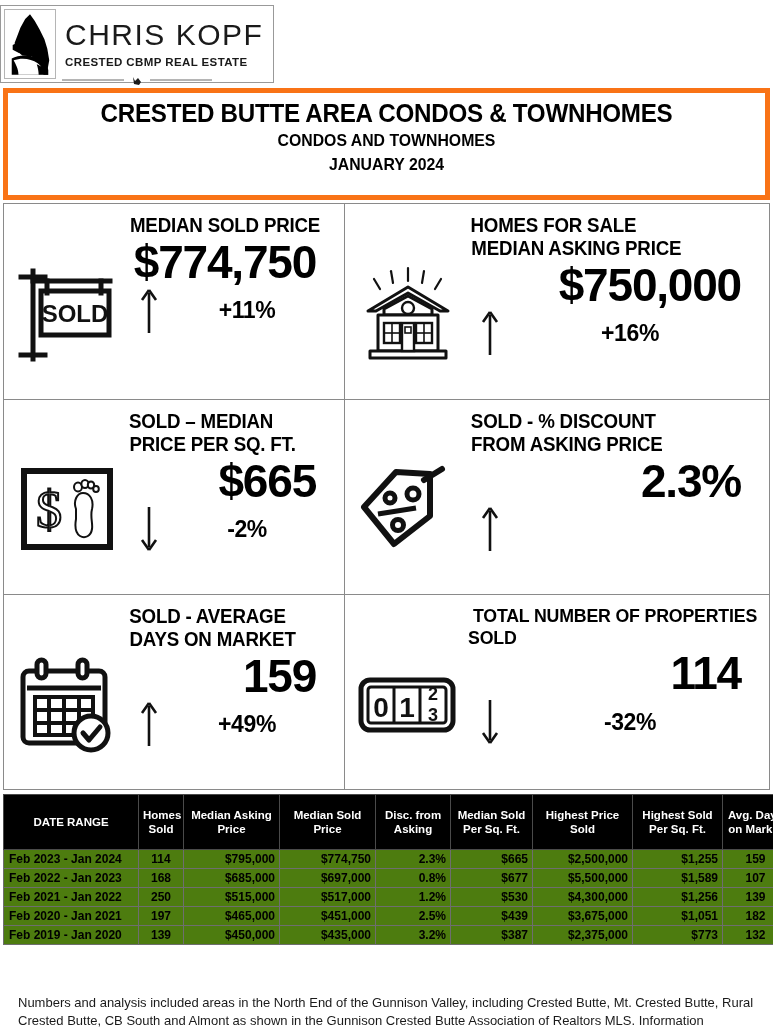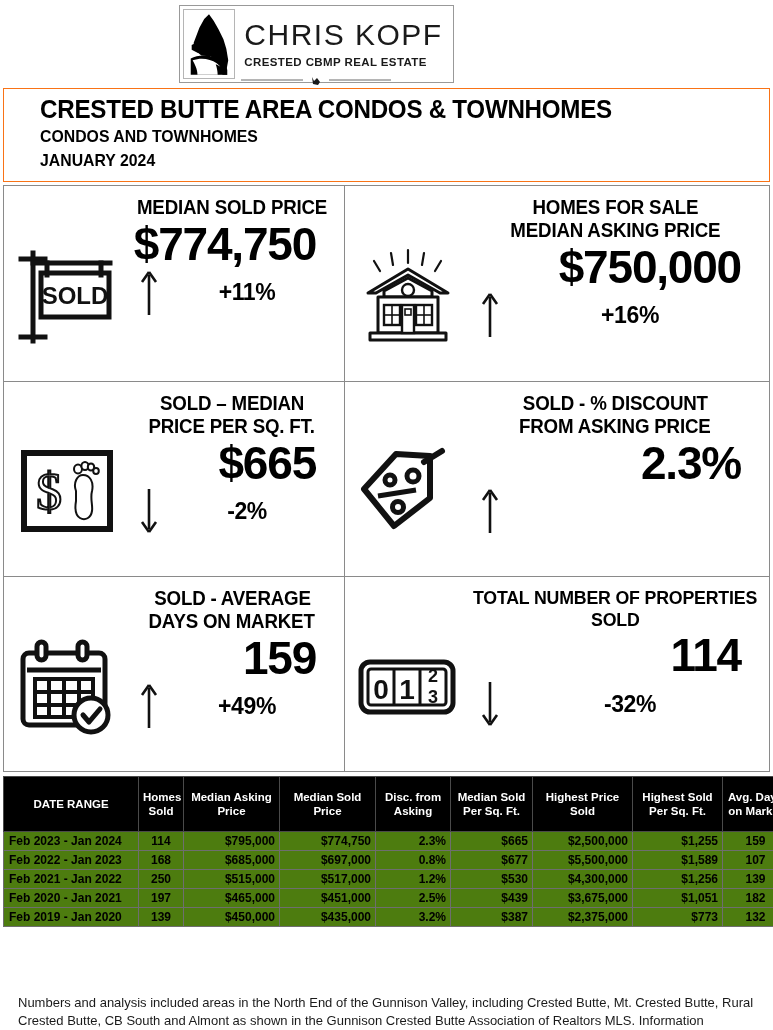--- a/index.html
+++ b/index.html
@@ -8,21 +8,21 @@
     background: #ffffff;
     font-family: "Liberation Sans", sans-serif;
     color: #000000;
     overflow: hidden;
   }
   .page { position: relative; width: 773px; height: 1030px; }
 
   
   .logo-wrap {
     width: 633px; height: 88px;
-    display: flex; align-items: center; justify-content: center;
+    display: flex; align-items: center; 
   }
   .logo-box {
     border: 1px solid #999;
     display: flex; align-items: stretch;
     padding: 3px 6px 3px 3px;
     height: 78px;
     position: relative;
   }
   .logo-mark {
     width: 52px; height: 70px;
@@ -45,23 +45,23 @@
   }
   .logo-underline {
     position: absolute; bottom: -4px; left: 50%;
     transform: translateX(-50%);
     width: 150px; height: 10px;
   }
 
   
   .title-block {
     margin: 0 3px;
-    border: 1px solid #f97316;
-    padding: 6px 10px 9px;
-    text-align: left;
+    border: 5px solid #f97316;
+    padding: 6px 10px 19px;
+    text-align: center;
   }
   .title-main {
     font-size: 26px; font-weight: bold; letter-spacing: -0.3px;
     transform: scaleX(0.93); transform-origin: center;
     line-height: 1.12;
   }
   .title-sub1 {
     font-size: 17px; font-weight: bold; letter-spacing: 0px;
     transform: scaleX(0.93); transform-origin: center;
     line-height: 1.3; margin-top: 2px;
@@ -93,21 +93,21 @@
   .cell-icon {
     flex: 0 0 118px;
     display: flex; align-items: center; justify-content: center;
     padding-top: 26px;
   }
   .cell-icon svg { display: block; }
 
   .cell-body {
     flex: 1 1 auto;
     display: flex; flex-direction: column;
-    align-items: center;
+    align-items: flex-start;
     position: relative;
     padding-top: 6px;
   }
   .cell-label {
     font-size: 19.5px; font-weight: bold; text-align: center;
     line-height: 1.16; letter-spacing: -0.2px;
     transform: scaleX(0.96); transform-origin: center;
     white-space: nowrap;
   }
   .cell-label.wide { font-size: 18.5px; }

